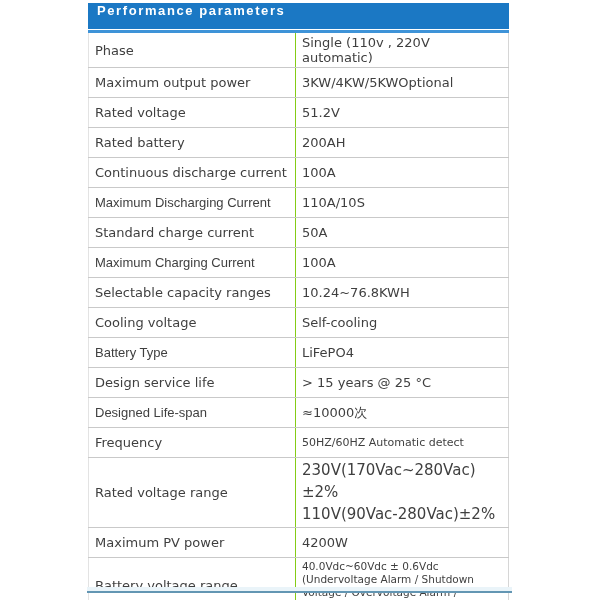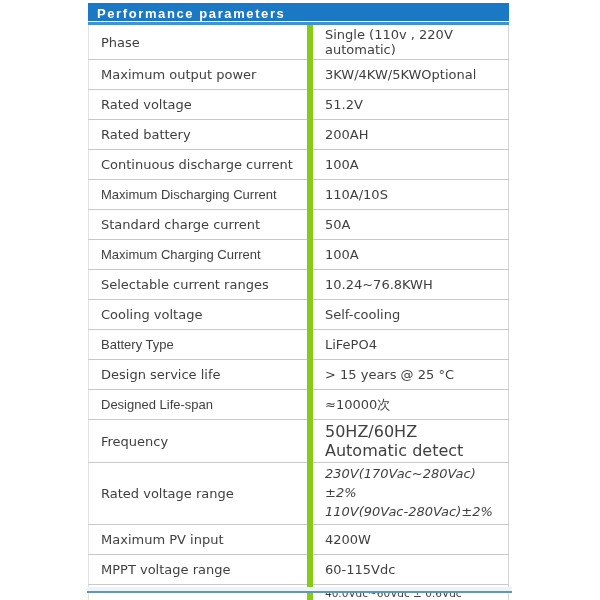--- a/index.html
+++ b/index.html
@@ -2,37 +2,37 @@
 <html><head>
 <meta charset="utf-8">
 <style>
   html,body { margin:0; padding:0; background:#ffffff; }
   .sheet {
     position:relative; width:600px; height:600px; background:#ffffff;
     font-family:"DejaVu Sans", sans-serif; overflow:hidden;
   }
   .table-wrap { position:absolute; left:88px; top:3px; width:421px; }
   .header-bar {
-    height:18px; display:flex; align-items:flex-end; padding-left:9px;
+    height:26px; display:flex; align-items:flex-start; padding-left:9px;
     font-family:"Liberation Sans", sans-serif; font-weight:bold; font-size:13px;
     letter-spacing:1.6px;
   }
   .header-underline { height:3px; margin-top:1px; }
   table.params {
     width:100%; border-collapse:collapse; table-layout:fixed;
     font-size:13px; color:#3f3f3f;
     border-left:1px solid #e3e3e3; border-right:1px solid #d6d6d6;
   }
-  td { border-bottom:1px solid #c9c9c9; padding:2px 12px; vertical-align:middle;
+  td { border-bottom:1px solid #c9c9c9; padding:2px 6px; vertical-align:middle;
        overflow:hidden; }
   td.label-cell { width:194px; height:25px; }
-  td.value-cell { border-left:6px solid #84cc16;margin-top:28px; }
+  td.value-cell { border-left:1px solid #84cc16;margin-top:28px; }
   .condensed { font-family:"Liberation Sans", sans-serif; }
-  .mid   { font-size:13px; line-height:1.45;font-style:italic; }
-  .small { font-size:16px; }
+  .mid   { font-size:15px; line-height:1.45; }
+  .small { font-size:11px; }
   .tiny  { font-size:10.5px; line-height:1.22; }
   .bottom-rule {
     position:absolute; left:87px; top:587px; width:425px; height:4px;
   }
 </style>
 </head>
 <body>
 
 <div class="sheet">
   <div class="table-wrap">
@@ -68,21 +68,21 @@
           </tr>
           <tr>
             <td class="label-cell">Standard charge current</td>
             <td class="value-cell">50A</td>
           </tr>
           <tr>
             <td class="label-cell condensed">Maximum Charging Current</td>
             <td class="value-cell">100A</td>
           </tr>
           <tr>
-            <td class="label-cell">Selectable current ranges</td>
+            <td class="label-cell">Selectable capacity ranges</td>
             <td class="value-cell">10.24~76.8KWH</td>
           </tr>
           <tr>
             <td class="label-cell">Cooling voltage</td>
             <td class="value-cell">Self-cooling</td>
           </tr>
           <tr>
             <td class="label-cell condensed">Battery Type</td>
             <td class="value-cell">LiFePO4</td>
           </tr>
@@ -96,26 +96,22 @@
           </tr>
           <tr>
             <td class="label-cell">Frequency</td>
             <td class="value-cell small">50HZ/60HZ Automatic detect</td>
           </tr>
           <tr>
             <td class="label-cell">Rated voltage range</td>
             <td class="value-cell mid">230V(170Vac~280Vac) ±2%<br>110V(90Vac-280Vac)±2%</td>
           </tr>
           <tr>
-            <td class="label-cell">Maximum PV input</td>
+            <td class="label-cell">Maximum PV power</td>
             <td class="value-cell">4200W</td>
-          </tr>
-          <tr>
-            <td class="label-cell">MPPT voltage range</td>
-            <td class="value-cell">60-115Vdc</td>
           </tr>
           <tr>
             <td class="label-cell">Battery voltage range</td>
             <td class="value-cell tiny">40.0Vdc~60Vdc ± 0.6Vdc<br>(Undervoltage Alarm / Shutdown<br>Voltage / Overvoltage Alarm /<br>Overvoltage Recovery...  LCD set )</td>
           </tr>
         </tbody>
     </table>
   </div>
   <div class="bottom-rule" style="background: rgb(234, 244, 249); border-bottom: 2px solid rgb(99, 150, 179);"></div>
 </div>

